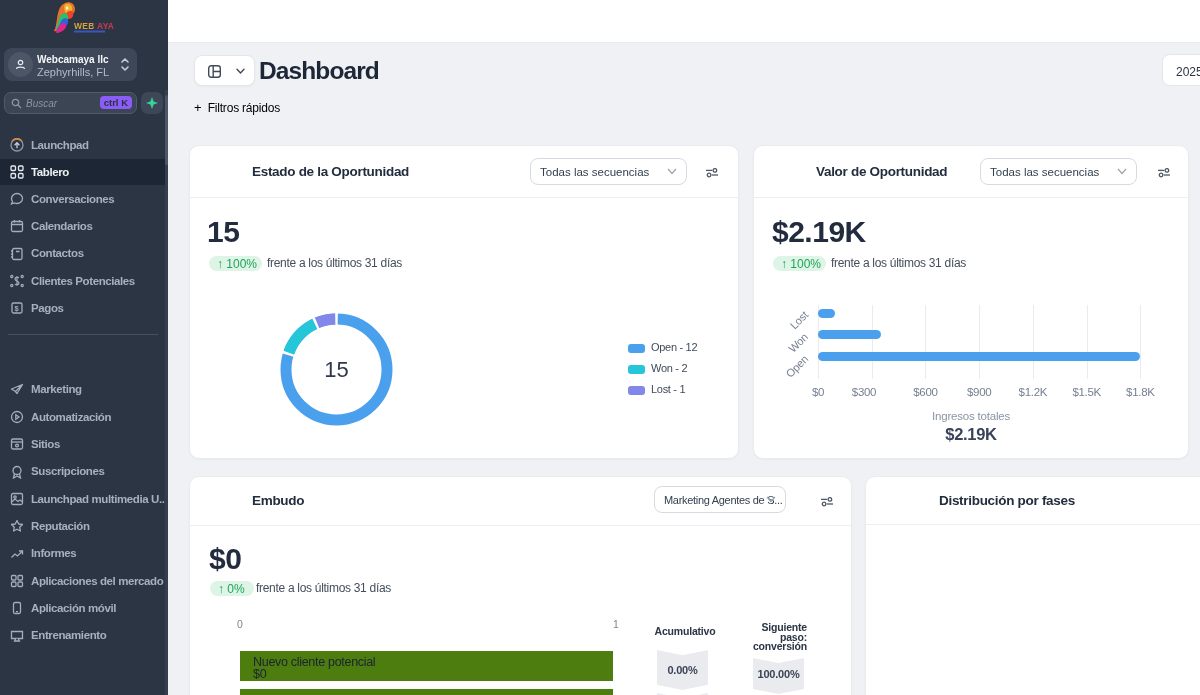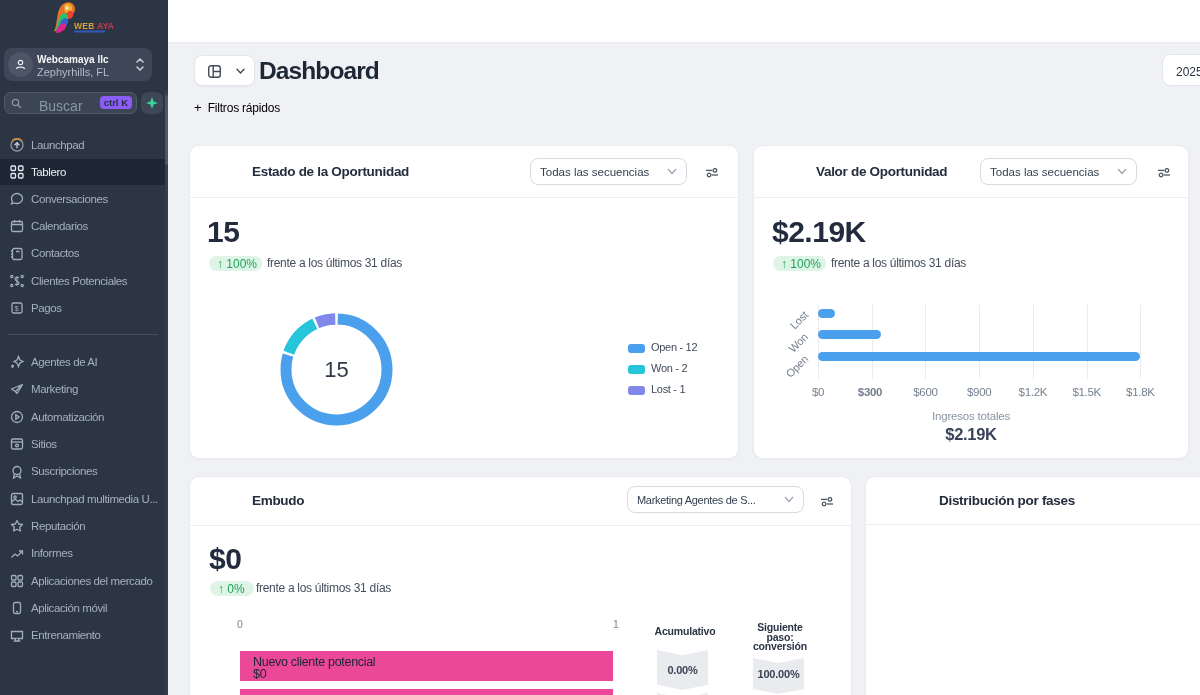--- a/index.html
+++ b/index.html
@@ -2,28 +2,28 @@
 <html><head>
 <meta charset="utf-8">
 <style>
   * { margin:0; padding:0; box-sizing:border-box; }
   html,body { width:1200px; height:695px; overflow:hidden; }
   body { font-family:"Liberation Sans", sans-serif; position:relative; background:#f0f1f5; }
   .abs { position:absolute; }
 
   
   #sidebar { position:absolute; left:0; top:0; width:168px; height:695px; background:#2b3544; z-index:5; }
-  .acctbox { position:absolute; left:4px; top:48px; width:148px; height:33px; background:#3e4757; border-radius:8px; }
+  .acctbox { position:absolute; left:4px; top:48px; width:133px; height:33px; background:#3e4757; border-radius:8px; }
   .acctbox .av { position:absolute; left:4px; top:4px; width:25px; height:25px; border-radius:50%; background:#4d5666; }
   .acctname { position:absolute; left:33px; top:6px; font-size:10px; font-weight:700; color:#f4f6f8; letter-spacing:0; }
   .acctloc  { position:absolute; left:33px; top:18px; font-size:11px; color:#b3bcc8; }
   .searchbox { position:absolute; left:4px; top:92px; width:133px; height:22px; background:#3b4554; border:1px solid #515b6a; border-radius:7px; }
   .ctrlk { position:absolute; right:4px; top:3px; background:#8b5cf6; color:#273142; font-size:9.5px; font-weight:700; padding:1px 4px; border-radius:4px; }
   .sparkbtn { position:absolute; left:141px; top:92px; width:22px; height:22px; background:#3e4757; border-radius:7px; }
-  .mi { position:absolute; left:0; width:168px; height:26px; color:#a6b0bf; font-size:11.5px; font-weight:400; letter-spacing:-0.4px; }
+  .mi { position:absolute; left:0; width:168px; height:26px; color:#a6b0bf; font-size:11.5px; font-weight:700; letter-spacing:-0.4px; }
   .mi .t { position:absolute; left:31px; top:6.5px; white-space:nowrap; }
   .mi svg { position:absolute; left:10px; top:6px; }
   .mi.active { background:#1d2634; color:#eef1f5; }
   .sdiv { position:absolute; left:8px; width:150px; height:0; border-top:1px solid #46505f; }
 
   
   #topbar { position:absolute; left:168px; top:0; width:1032px; height:43px; background:#ffffff; border-bottom:1px solid #e8eaee; }
   .layoutbtn { position:absolute; left:194px; top:55px; width:61px; height:31px; background:#fff; border:1px solid #e3e6eb; border-radius:8px; box-shadow:0 1px 2px rgba(16,24,40,.04); }
   .pagetitle { position:absolute; left:259px; top:57px; font-size:24.5px; font-weight:700; color:#1d2736; letter-spacing:-0.9px; }
   .datebtn { position:absolute; left:1162px; top:54px; width:120px; height:32px; background:#fff; border:1px solid #e3e6eb; border-radius:8px; font-size:12px; color:#2a3342; }
@@ -43,21 +43,21 @@
   .vs { position:absolute; font-size:12px; color:#444e5c; font-weight:500; white-space:nowrap; letter-spacing:-0.3px; }
   .legend-row { position:absolute; font-size:11px; color:#414b59; letter-spacing:-0.3px; }
   .lmark { position:absolute; left:0; top:1px; width:17px; height:9px; border-radius:3px; }
   .ltext { position:absolute; left:23px; top:-2px; white-space:nowrap; }
 
   .gline { position:absolute; width:1px; background:#e9ebef; }
   .bar { position:absolute; height:9px; border-radius:4.5px; background:#4ba0ee; }
   .axlab { position:absolute; font-size:11.5px; color:#768091; transform:translateX(-50%); letter-spacing:-0.3px; }
   .ylab { position:absolute; font-size:11px; color:#768091; transform:rotate(-45deg); transform-origin:right center; white-space:nowrap; letter-spacing:-0.2px; }
 
-  .fbar { position:absolute; background:#ec4899; }
+  .fbar { position:absolute; background:#4d7c0f; }
   .fbt1 { position:absolute; left:13px; top:3.5px; font-size:12.5px; color:#1c2431; font-weight:500; letter-spacing:-0.3px; }
   .fbt2 { position:absolute; left:13px; top:15.5px; font-size:12.5px; color:#1c2431; letter-spacing:-0.3px; }
   .chev { position:absolute; background:#e9ebef; }
   .chevtxt { position:absolute; width:100%; text-align:center; font-size:11px; font-weight:700; color:#3a4454; letter-spacing:-0.2px; }
   .colhead { position:absolute; font-size:10.5px; font-weight:700; color:#2b3545; text-align:center; transform:translateX(-50%); white-space:nowrap; letter-spacing:-0.2px; }
 </style>
 </head>
 <body>
 
 <div id="sidebar">
@@ -89,21 +89,21 @@
       <path d="M2 5 L5 2 L8 5"></path>
         <path d="M2 10 L5 13 L8 10"></path>
     </svg>
   </div>
 
   <div class="searchbox">
     <svg style="position:absolute;left:6px;top:5px" width="11" height="11" viewBox="0 0 11 11" fill="none" stroke="#8a95a5" stroke-width="1.3">
       <circle cx="4.5" cy="4.5" r="3.2"></circle>
         <path d="M7 7 L10 10"></path>
     </svg>
-    <span style="position:absolute;left:34px;top:4.5px;font-size:14px;color:#8a95a5;">Buscar</span>
+    <span style="position:absolute;left:21px;top:4.5px;font-size:10px;color:#8a95a5;font-style:italic;">Buscar</span>
     <span class="ctrlk">ctrl K</span>
   </div>
   <div class="sparkbtn">
     <svg style="position:absolute;left:5px;top:5px" width="12" height="12" viewBox="0 0 12 12">
       <path d="M6 0 L7.6 4.4 L12 6 L7.6 7.6 L6 12 L4.4 7.6 L0 6 L4.4 4.4 Z" fill="#35d49a"></path>
     </svg>
   </div>
 
   <div class="mi" style="top:132px">
     <svg width="14" height="14" viewBox="0 0 14 14" fill="none" stroke-width="1.3">
@@ -155,27 +155,20 @@
   <div class="mi" style="top:295.3px">
     <svg width="14" height="14" viewBox="0 0 14 14" fill="none" stroke="#a2adbd" stroke-width="1.3">
         <rect x="2" y="2" width="10" height="10" rx="1.5"></rect>
         <text x="4.6" y="10" font-size="7.5" fill="#a2adbd" stroke="none" font-family="Liberation Sans">$</text>
       </svg>
     <span class="t">Pagos</span>
   </div>
 
   <div class="sdiv" style="top:334px"></div>
 
-  <div class="mi" style="top:349.4px">
-    <svg width="14" height="14" viewBox="0 0 14 14" fill="none" stroke="#a2adbd" stroke-width="1.3">
-        <path d="M8.5 1.5 L10 5 L13 6.5 L10 8 L8.5 11.5 L7 8 L4 6.5 L7 5 Z"></path>
-        <path d="M2.5 9.5 L2.5 13 M1 11.2 L4.2 11.2"></path>
-      </svg>
-    <span class="t">Agentes de AI</span>
-  </div>
   <div class="mi" style="top:376.7px">
     <svg width="14" height="14" viewBox="0 0 14 14" fill="none" stroke="#a2adbd" stroke-width="1.3" stroke-linejoin="round">
         <path d="M12.5 1.5 L1.5 6 L5.5 8.5 L12.5 1.5 L7 10.5 L5.5 8.5"></path>
       </svg>
     <span class="t">Marketing</span>
   </div>
   <div class="mi" style="top:404px">
     <svg width="14" height="14" viewBox="0 0 14 14" fill="none" stroke="#a2adbd" stroke-width="1.3">
         <circle cx="7" cy="7" r="5.5"></circle>
         <path d="M5.8 4.8 L9 7 L5.8 9.2 Z"></path>
@@ -344,35 +337,35 @@
 
   <div class="bar" style="left:64px;top:163px;width:17px;"></div>
   <div class="bar" style="left:64px;top:184px;width:63px;"></div>
   <div class="bar" style="left:64px;top:206px;width:322px;"></div>
 
   <div class="ylab" style="right:382px;top:161px;">Lost</div>
   <div class="ylab" style="right:382px;top:183px;">Won</div>
   <div class="ylab" style="right:382px;top:205px;">Open</div>
 
   <div class="axlab" style="left:64px;top:240px;">$0</div>
-  <div class="axlab" style="left:116px;top:240px;font-weight:bold;">$300</div>
+  <div class="axlab" style="left:110px;top:240px;">$300</div>
   <div class="axlab" style="left:171.4px;top:240px;">$600</div>
   <div class="axlab" style="left:225.2px;top:240px;">$900</div>
   <div class="axlab" style="left:278.9px;top:240px;">$1.2K</div>
   <div class="axlab" style="left:332.7px;top:240px;">$1.5K</div>
   <div class="axlab" style="left:386.4px;top:240px;">$1.8K</div>
 
   <div style="position:absolute;left:0;top:264px;width:100%;text-align:center;font-size:11.5px;color:#8b95a3;letter-spacing:-0.2px;">Ingresos totales</div>
   <div style="position:absolute;left:0;top:279px;width:100%;text-align:center;font-size:16.5px;font-weight:700;color:#39445a;letter-spacing:-0.3px;">$2.19K</div>
 </div>
 
 <div class="card" style="left:189px;top:476px;width:663px;height:240px;">
   <div class="chead" style="height:49px;"></div>
   <div class="ctitle" style="left:18px;top:16px;">Embudo</div>
-  <div class="sel" style="left:437px;top:9px;width:177px;">
+  <div class="sel" style="left:464px;top:9px;width:132px;">
     <span class="st" style="font-size:11px;letter-spacing:-0.3px;">Marketing Agentes de S...</span>
     <svg width="10" height="7" viewBox="0 0 10 7" fill="none" stroke="#9aa3ae" stroke-width="1.2">
         <path d="M1 1 L5 5.5 L9 1"></path>
       </svg>
   </div>
   <svg style="position:absolute;left:631px;top:20px" width="12" height="10" viewBox="0 0 12 10" fill="none" stroke="#4d5864" stroke-width="1.3">
       <path d="M0 2.4 L6.2 2.4"></path>
       <circle cx="8.9" cy="2.4" r="1.8"></circle>
       <path d="M12 7 L5.8 7"></path>
       <circle cx="3.1" cy="7" r="1.8"></circle>
@@ -389,21 +382,21 @@
 
   <div class="fbar" style="left:50px;top:174px;width:373px;height:30px;">
     <div class="fbt1">Nuevo cliente potencial</div>
     <div class="fbt2">$0</div>
   </div>
   <div class="fbar" style="left:50px;top:212px;width:373px;height:30px;">
     <div class="fbt1">Envio de 1er SMS</div>
   </div>
 
   <div class="colhead" style="left:495px;top:147.5px;">Acumulativo</div>
-  <div class="colhead" style="left:590px;top:146px;line-height:9.6px;">Siguiente<br>paso:<br>conversión</div>
+  <div class="colhead" style="left:590px;top:146px;line-height:9.6px;text-align:right;">Siguiente<br>paso:<br>conversión</div>
 
   <div class="chev" style="left:467px;top:173px;width:51px;height:40px;clip-path:polygon(0 0,50% 13%,100% 0,100% 87%,50% 100%,0 87%);">
     <div class="chevtxt" style="top:13.5px;">0.00%</div>
   </div>
   <div class="chev" style="left:563px;top:181px;width:51px;height:36px;clip-path:polygon(0 0,50% 14%,100% 0,100% 86%,50% 100%,0 86%);">
     <div class="chevtxt" style="top:9.5px;">100.00%</div>
   </div>
   <div class="chev" style="left:467px;top:216px;width:51px;height:40px;clip-path:polygon(0 0,50% 13%,100% 0,100% 87%,50% 100%,0 87%);"></div>
 
 </div>

